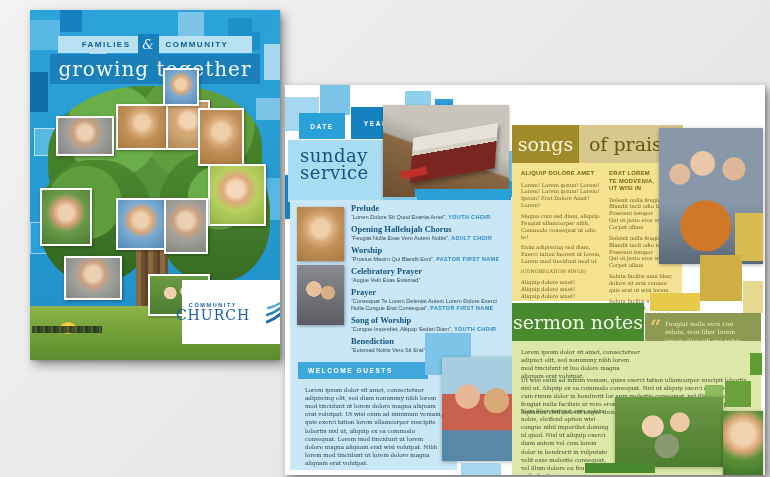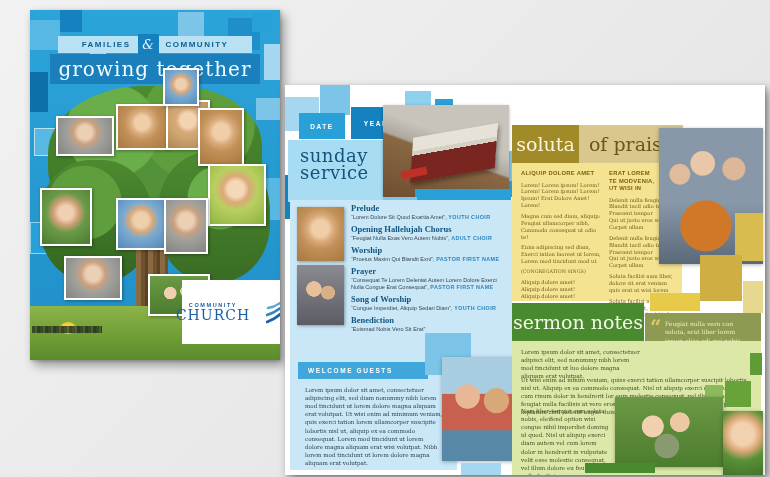--- a/index.html
+++ b/index.html
@@ -153,20 +153,24 @@
       </div>
       <div class="svc-item">
         <div class="svc-title">Opening Hallelujah Chorus</div>
         <div class="svc-detail"><span>“Feugiat Nulla Exas Vero Autem Nobis”,</span> <span class="svc-credit">ADULT CHOIR</span></div>
       </div>
       <div class="svc-item">
         <div class="svc-title">Worship</div>
         <div class="svc-detail"><span>“Proeius Maxim Qui Blandit Exni”,</span> <span class="svc-credit">PASTOR FIRST NAME</span></div>
       </div>
       <div class="svc-item">
+        <div class="svc-title">Celebratory Prayer</div>
+        <div class="svc-detail"><span>“Augue Velit Exas Euismad”</span></div>
+      </div>
+      <div class="svc-item">
         <div class="svc-title">Prayer</div>
         <div class="svc-detail"><span>“Consequat Te Lorem Deleniat Autem Lorem Dolore Exerci Nulla Congue Erat Consequat”,</span> <span class="svc-credit">PASTOR FIRST NAME</span></div>
       </div>
       <div class="svc-item">
         <div class="svc-title">Song of Worship</div>
         <div class="svc-detail"><span>“Congue Imperdiet, Aliquip Sedari Diam”,</span> <span class="svc-credit">YOUTH CHOIR</span></div>
       </div>
       <div class="svc-item">
         <div class="svc-title">Benediction</div>
         <div class="svc-detail"><span>“Euismad Nobis Vero Sit Erat”</span></div>
@@ -177,21 +181,21 @@
     <div class="abs" style="left:13px;top:277px;width:130px;height:17px;background:#3fa7dc;display:flex;align-items:center;">
       <span style="color:#fff;font-size:6.5px;font-weight:bold;letter-spacing:1.6px;margin-left:10px;">WELCOME GUESTS</span>
     </div>
     <div class="abs" style="left:20px;top:301px;width:138px;font-size:5.6px;line-height:1.45;color:#2a3a4a;font-family:'DejaVu Serif',serif;">Lorem ipsum dolor sit amet, consectetuer adipiscing elit, sed diam nonummy nibh lorem mod tincidunt ut lorem dolore magna aliquam erat volutpat. Ut wisi enim ad minimum veniam, quis exerci tation lorem ullamcorper suscipite lobortis nisl ut, aliquip ex ea commodo consequat. Lorem mod tincidunt ut lorem dolore magna aliquam erat wisi volutpat. Nibh lorem mod tincidunt ut lorem dolore magna aliquam erat volutpat.</div>
 
     <div class="tile" style="left:140px;top:248px;width:46px;height:42px;background:#7cc5e8;"></div>
     <div class="ph ph-couple" style="left:157px;top:272px;width:80px;height:104px;border-width:0;box-shadow:0 1px 4px rgba(0,0,0,.3);"></div>
     <div class="tile" style="left:176px;top:378px;width:40px;height:12px;background:#a5d8f0;"></div>
 
     <div class="abs" style="left:227px;top:40px;width:67px;height:38px;background:#a18a28;display:flex;align-items:center;justify-content:center;">
-      <span class="serif" style="color:#faf4da;font-size:19px;">soluta</span>
+      <span class="serif" style="color:#faf4da;font-size:19px;">songs</span>
     </div>
     <div class="abs" style="left:294px;top:40px;width:104px;height:38px;background:#d8c88e;display:flex;align-items:center;justify-content:center;">
       <span class="serif" style="color:#6b5613;font-size:19px;">of praise</span>
     </div>
 
     <div class="abs" style="left:227px;top:78px;width:170px;height:138px;background:#f4e390;"></div>
     <div class="abs" style="left:236px;top:85px;width:80px;">
       <div class="songhead">ALIQUIP DOLORE AMET</div>
       <div class="songtxt stanza">Lorem! Lorem ipsum! Lorem!
 Lorem! Lorem ipsum! Lorem!

